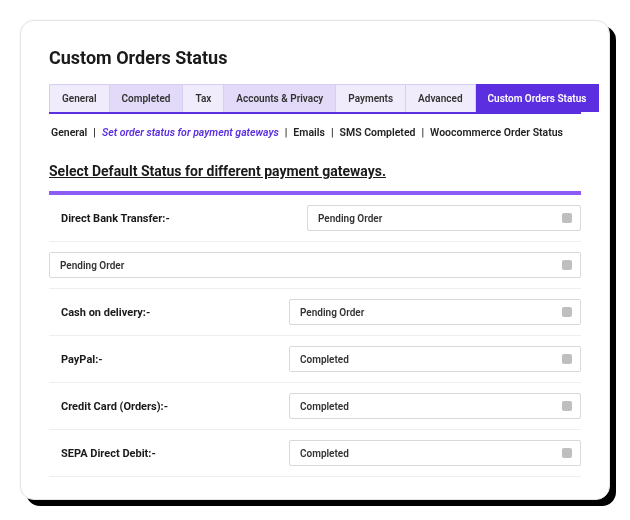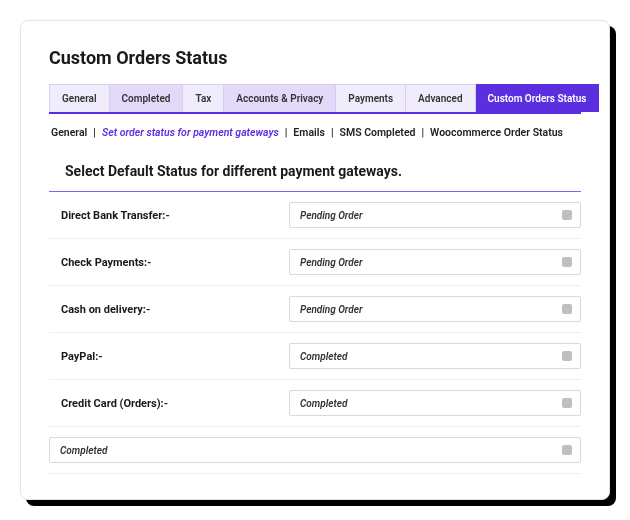--- a/index.html
+++ b/index.html
@@ -11,21 +11,21 @@
     overflow: hidden;
   }
   .card {
     position: absolute;
     left: 20px;
     top: 20px;
     width: 590px;
     height: 480px;
     background: #fff;
     border: 1px solid #e5e5e5;
-    border-radius: 8px;
+    border-radius: 14px;
     box-shadow: 6px 6px 0 0 #000, 0 0 0 1px rgba(0,0,0,0.02);
     padding: 26px 28px 20px 28px;
   }
   .page-title {
     font-size: 18px;
     font-weight: 700;
     color: #1a1a1a;
     margin-bottom: 16px;
   }
   .tabs {
@@ -62,30 +62,31 @@
     padding: 12px 2px 16px 2px;
     flex-wrap: wrap;
   }
   .subnav .sep { color: #222; }
   .subnav-item { cursor: pointer; }
   .subnav-item.active { color: #5b2ee0; font-style: italic; }
   .section-title {
     font-size: 14px;
     font-weight: 700;
     color: #1a1a1a;
-    margin: 8px 0 12px 16px;
+    margin: 8px 0 12px 0;
+    text-decoration: underline;
   }
   .rows { }
   .row {
     display: flex;
     align-items: center;
     padding: 10px 0;
     border-bottom: 1px solid #eeeeee;
   }
-  .row:first-child { border-top: 1px solid #8b5cf6; }
+  .row:first-child { border-top: 4px solid #8b5cf6; gap: 18px; }
   .row-label {
     flex: 0 0 240px;
     font-size: 11px;
     font-weight: 700;
     color: #1a1a1a;
     padding-left: 12px;
   }
   .select {
     flex: 1 1 auto;
     display: flex;
@@ -95,21 +96,20 @@
     border: 1px solid #d9d9d9;
     border-radius: 2px;
     height: 26px;
     padding: 0 8px 0 10px;
     cursor: pointer;
   }
   .select-value {
     font-size: 10px;
     font-weight: 600;
     color: #333;
-    font-style: italic;
   }
   .select-icon {
     width: 10px;
     height: 10px;
     background: #bfbfbf;
     border-radius: 2px;
     display: inline-block;
   }
 </style>
 </head>
@@ -147,21 +147,20 @@
 
     <div class="row">
       <div class="row-label">Direct Bank Transfer:-</div>
       <div class="select">
         <span class="select-value">Pending Order</span>
         <span class="select-icon"></span>
       </div>
     </div>
 
     <div class="row">
-      <div class="row-label">Check Payments:-</div>
       <div class="select">
         <span class="select-value">Pending Order</span>
         <span class="select-icon"></span>
       </div>
     </div>
 
     <div class="row">
       <div class="row-label">Cash on delivery:-</div>
       <div class="select">
         <span class="select-value">Pending Order</span>
@@ -179,20 +178,21 @@
 
     <div class="row">
       <div class="row-label">Credit Card  (Orders):-</div>
       <div class="select">
         <span class="select-value">Completed</span>
         <span class="select-icon"></span>
       </div>
     </div>
 
     <div class="row">
+      <div class="row-label">SEPA Direct Debit:-</div>
       <div class="select">
         <span class="select-value">Completed</span>
         <span class="select-icon"></span>
       </div>
     </div>
 
   </div>
 
 </div>
 

